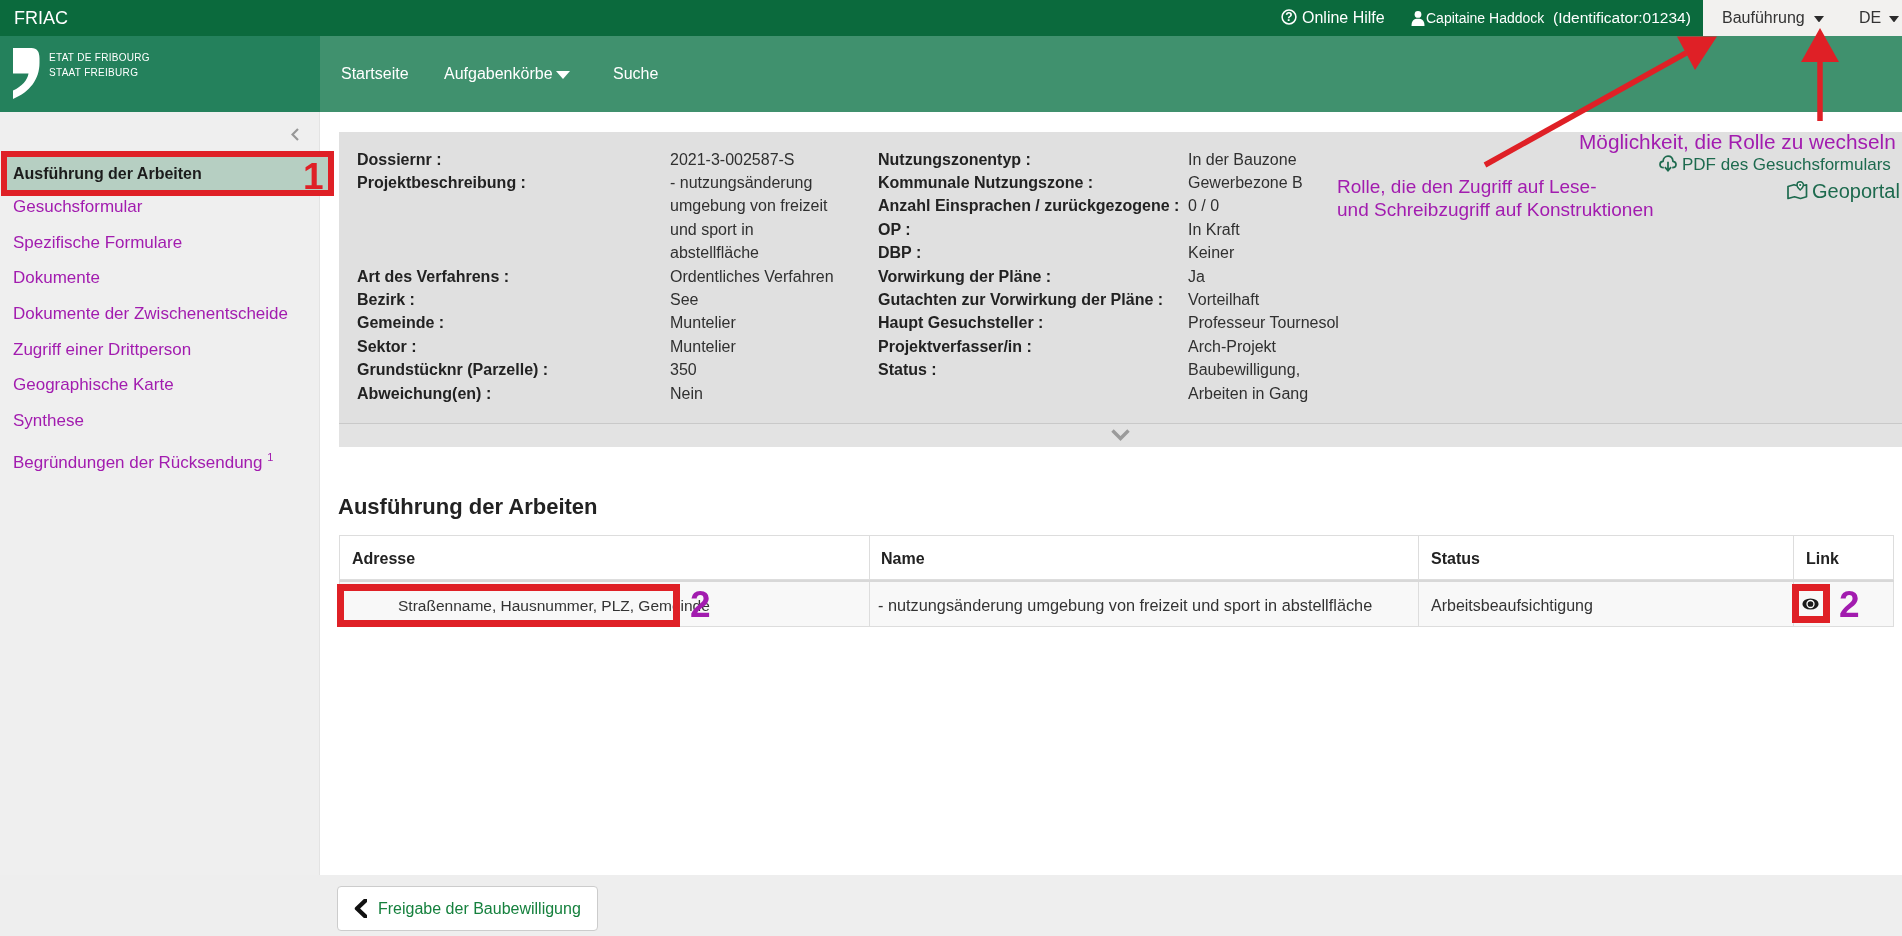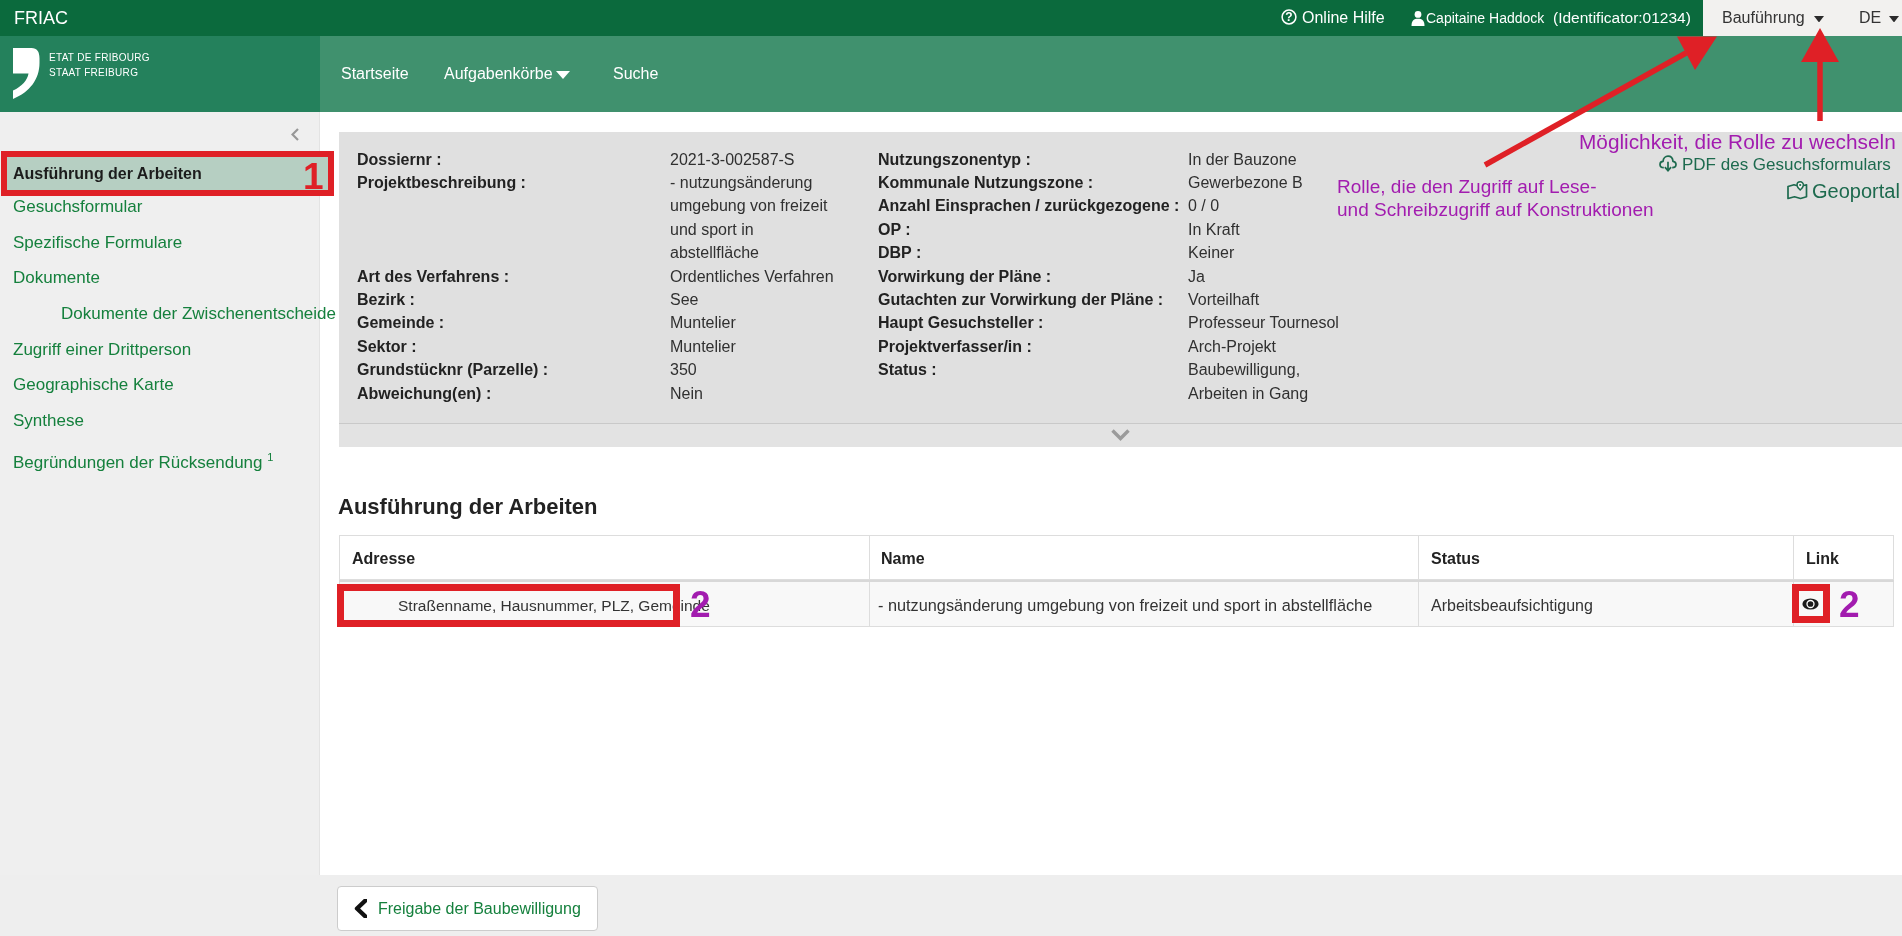--- a/index.html
+++ b/index.html
@@ -9,21 +9,21 @@
   #topbar { left:0; top:0; width:1902px; height:36px; background:#0b6a3d; }
   #brand { left:14px; top:0; height:36px; line-height:36px; font-size:18px; color:#fff; }
   #onlinehilfe { left:1302px; top:0; height:36px; line-height:36px; font-size:16px; color:#fff; }
   #haddock { left:1426px; top:0; height:36px; line-height:36px; font-size:14px; color:#fff; }
   #identif { left:1553px; top:0; height:36px; line-height:35px; font-size:15.5px; color:#fff; }
   #rolebox { left:1703px; top:0; width:199px; height:36px; background:#f2f1ef; color:#333; }
   #band2l { left:0; top:36px; width:320px; height:76px; background:#24815c; }
   #band2r { left:320px; top:36px; width:1582px; height:76px; background:#40916e; }
   .navlink { top:36px; height:76px; line-height:76px; font-size:16px; color:#fff; }
   #sidebar { left:0; top:112px; width:320px; height:824px; background:#efefef; border-right:1px solid #e3e3e3; }
-  .menuitem { left:13px; width:300px; font-size:17px; color:#15803d; height:24px; line-height:24px; }
+  .menuitem { left:13px; width:300px; font-size:17px; color:#a21caf; height:24px; line-height:24px; }
   #activebox { left:1px; top:151px; width:333px; height:45px; border:6px solid #df2026; background:#b6cfc2; }
   #activetext { left:13px; top:157px; height:33px; line-height:33px; font-size:16px; font-weight:bold; color:#1c1c1c; }
   #red1 { left:303px; top:156px; height:42px; line-height:42px; font-size:37px; font-weight:bold; color:#df2026; }
   #panel { left:339px; top:132px; width:1563px; height:291px; background:#e0e0e0; }
   #panelstrip { left:339px; top:423px; width:1563px; height:24px; background:#e3e3e3; border-top:1px solid #c9c9c9; }
   .info { top:147.5px; font-size:16px; line-height:23.4px; color:#303030; white-space:pre; }
   .lbl { font-weight:bold; color:#222; }
   #heading { left:338px; top:494px; font-size:22px; font-weight:bold; color:#222; }
   #thead { left:339px; top:535px; width:1555px; height:45px; border:1px solid #ddd; background:#fff; }
   #trow { left:339px; top:580px; width:1555px; height:47px; border:1px solid #ddd; border-top:none; background:#f8f8f8; }
@@ -73,21 +73,21 @@
   </svg>
 <div class="abs navlink" style="left:605px;margin-left:8px;">Suche</div>
 
 <div class="abs" id="sidebar"></div>
 <svg class="abs" style="left:291px; top:128px;" width="8" height="13" viewBox="0 0 8 13">
     <path d="M7 1 L1.5 6.5 L7 12" fill="none" stroke="#979797" stroke-width="2.2"></path>
   </svg>
 <div class="abs menuitem" style="top:195px;">Gesuchsformular</div>
 <div class="abs menuitem" style="top:231px;">Spezifische Formulare</div>
 <div class="abs menuitem" style="top:266px;">Dokumente</div>
-<div class="abs menuitem" style="top:302px;margin-left:48px;">Dokumente der Zwischenentscheide</div>
+<div class="abs menuitem" style="top:302px;">Dokumente der Zwischenentscheide</div>
 <div class="abs menuitem" style="top:338px;">Zugriff einer Drittperson</div>
 <div class="abs menuitem" style="top:373px;">Geographische Karte</div>
 <div class="abs menuitem" style="top:409px;">Synthese</div>
 <div class="abs menuitem" style="top:445px;">Begründungen der Rücksendung <sup style="font-size:11px;">1</sup></div>
 <div class="abs" id="activebox"></div>
 <div class="abs" id="activetext">Ausführung der Arbeiten</div>
 <div class="abs" id="red1">1</div>
 
 <div class="abs" id="panel"></div>
 <div class="abs" id="panelstrip"></div>

